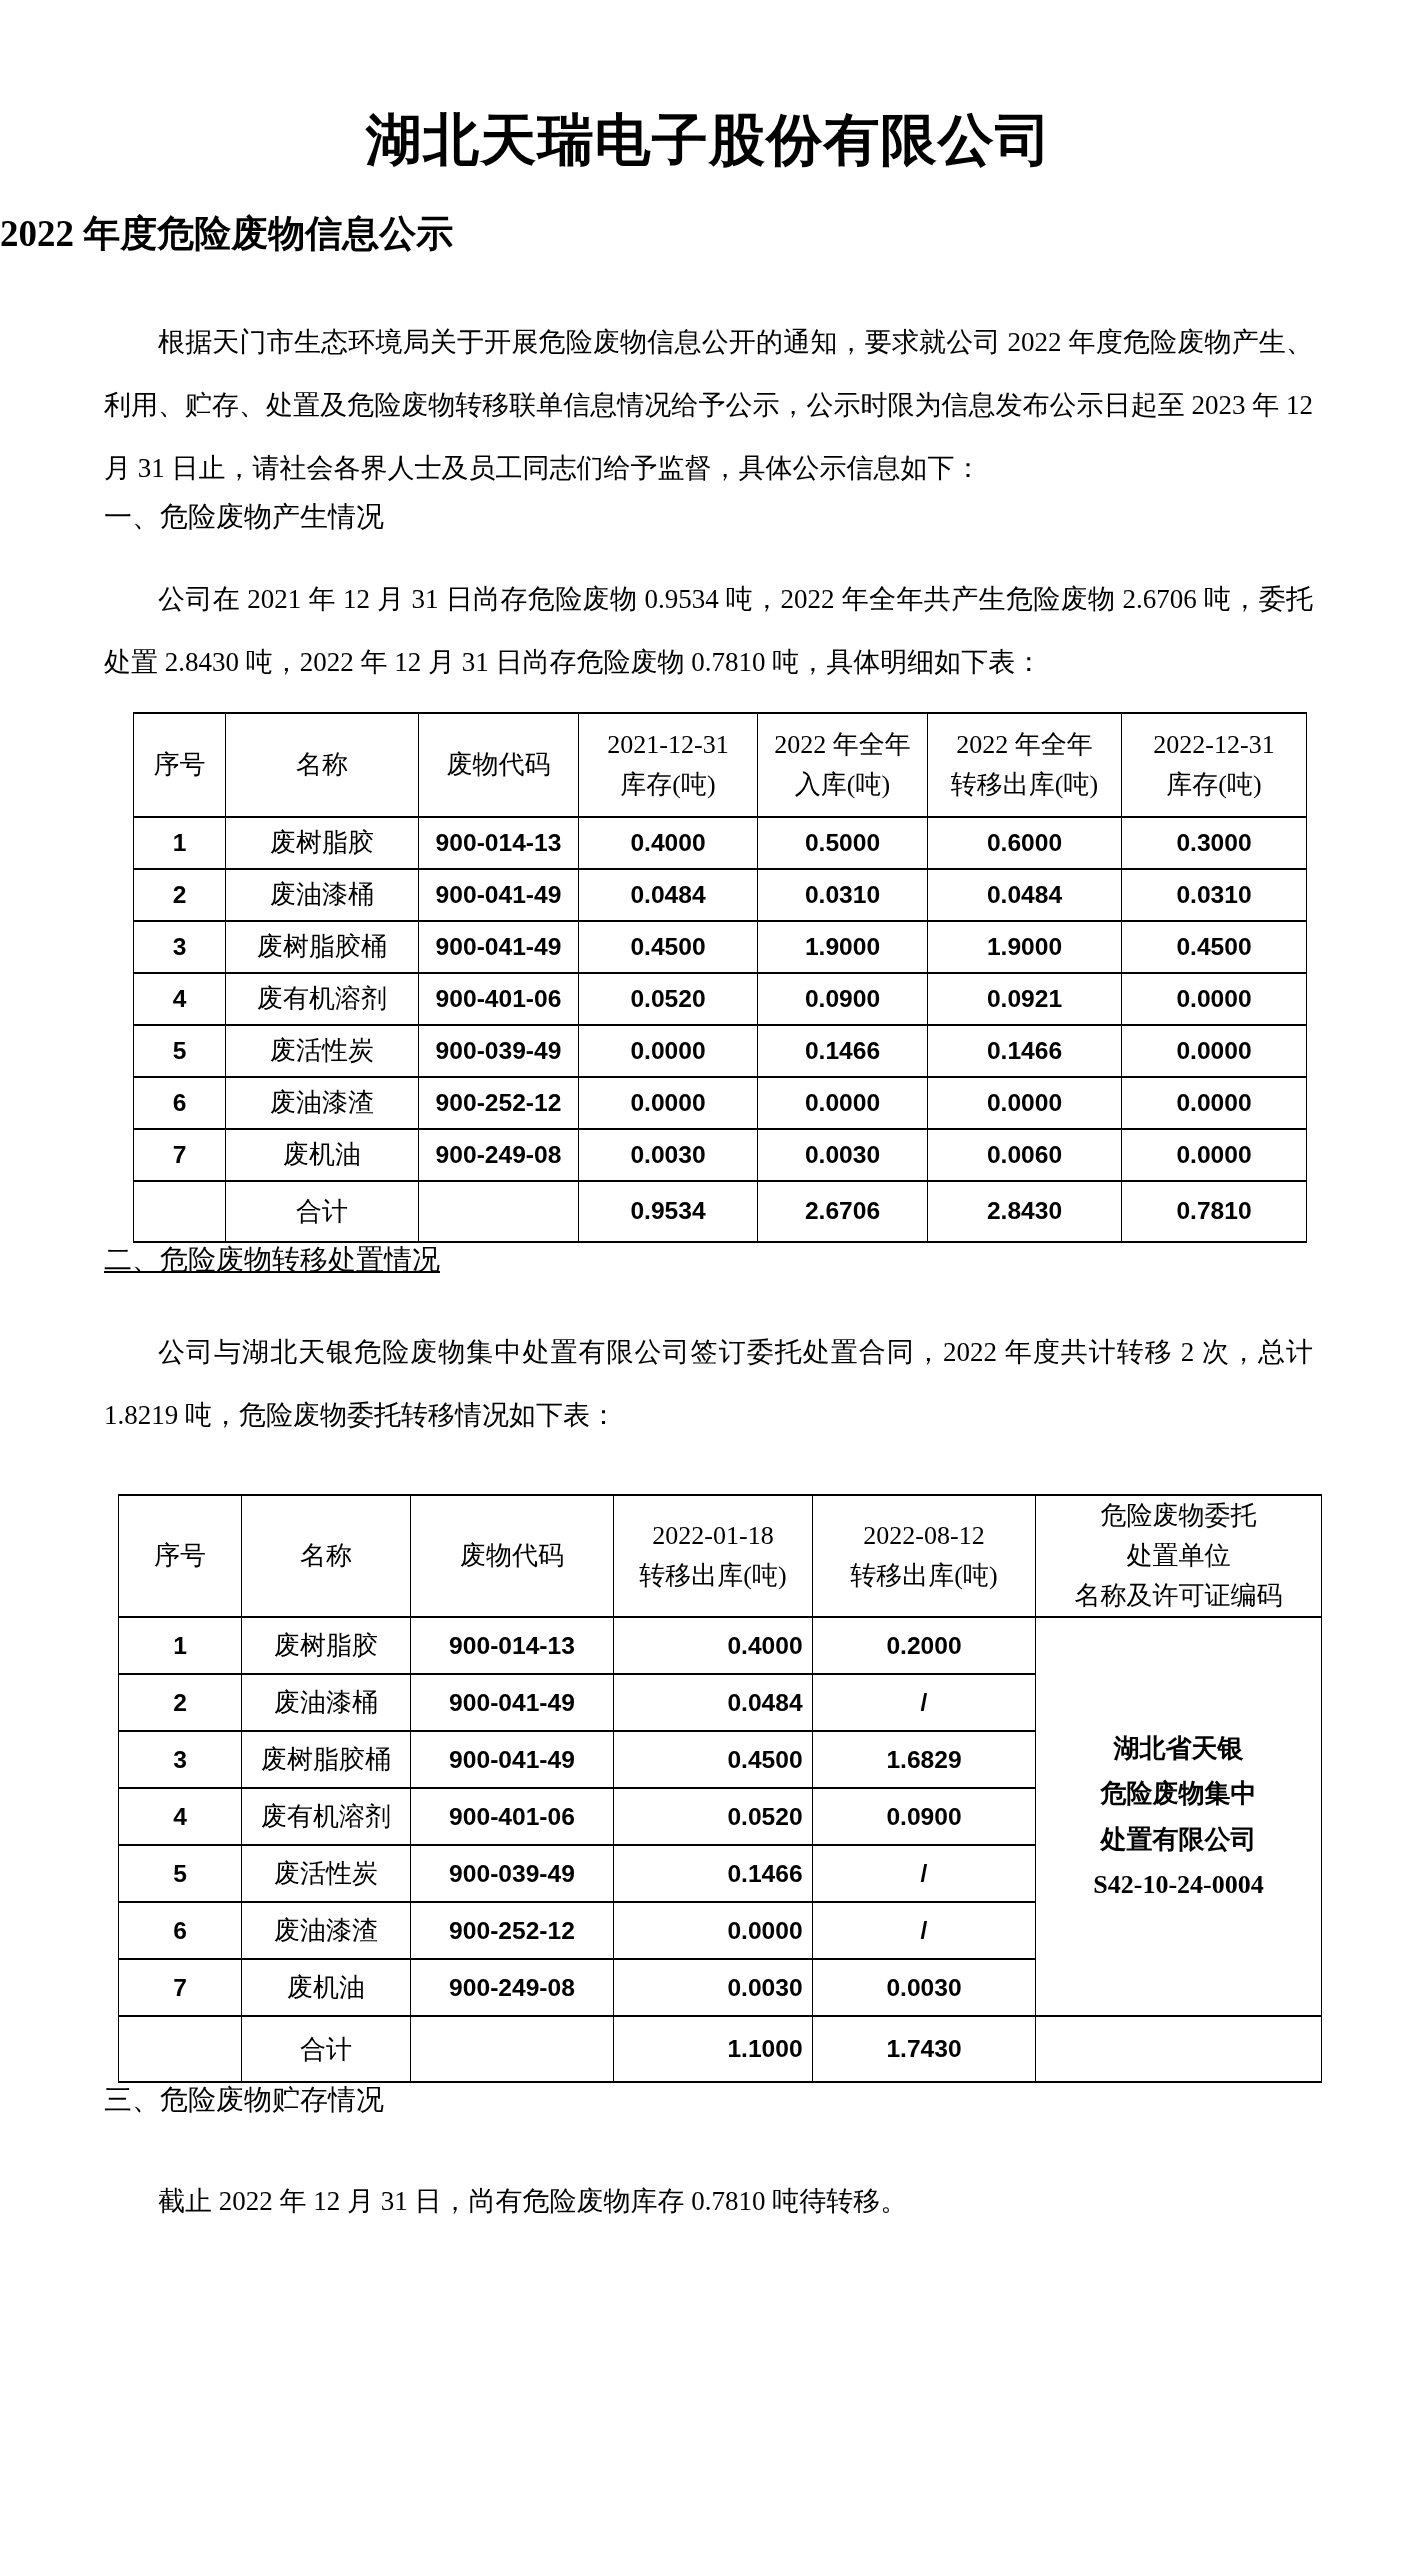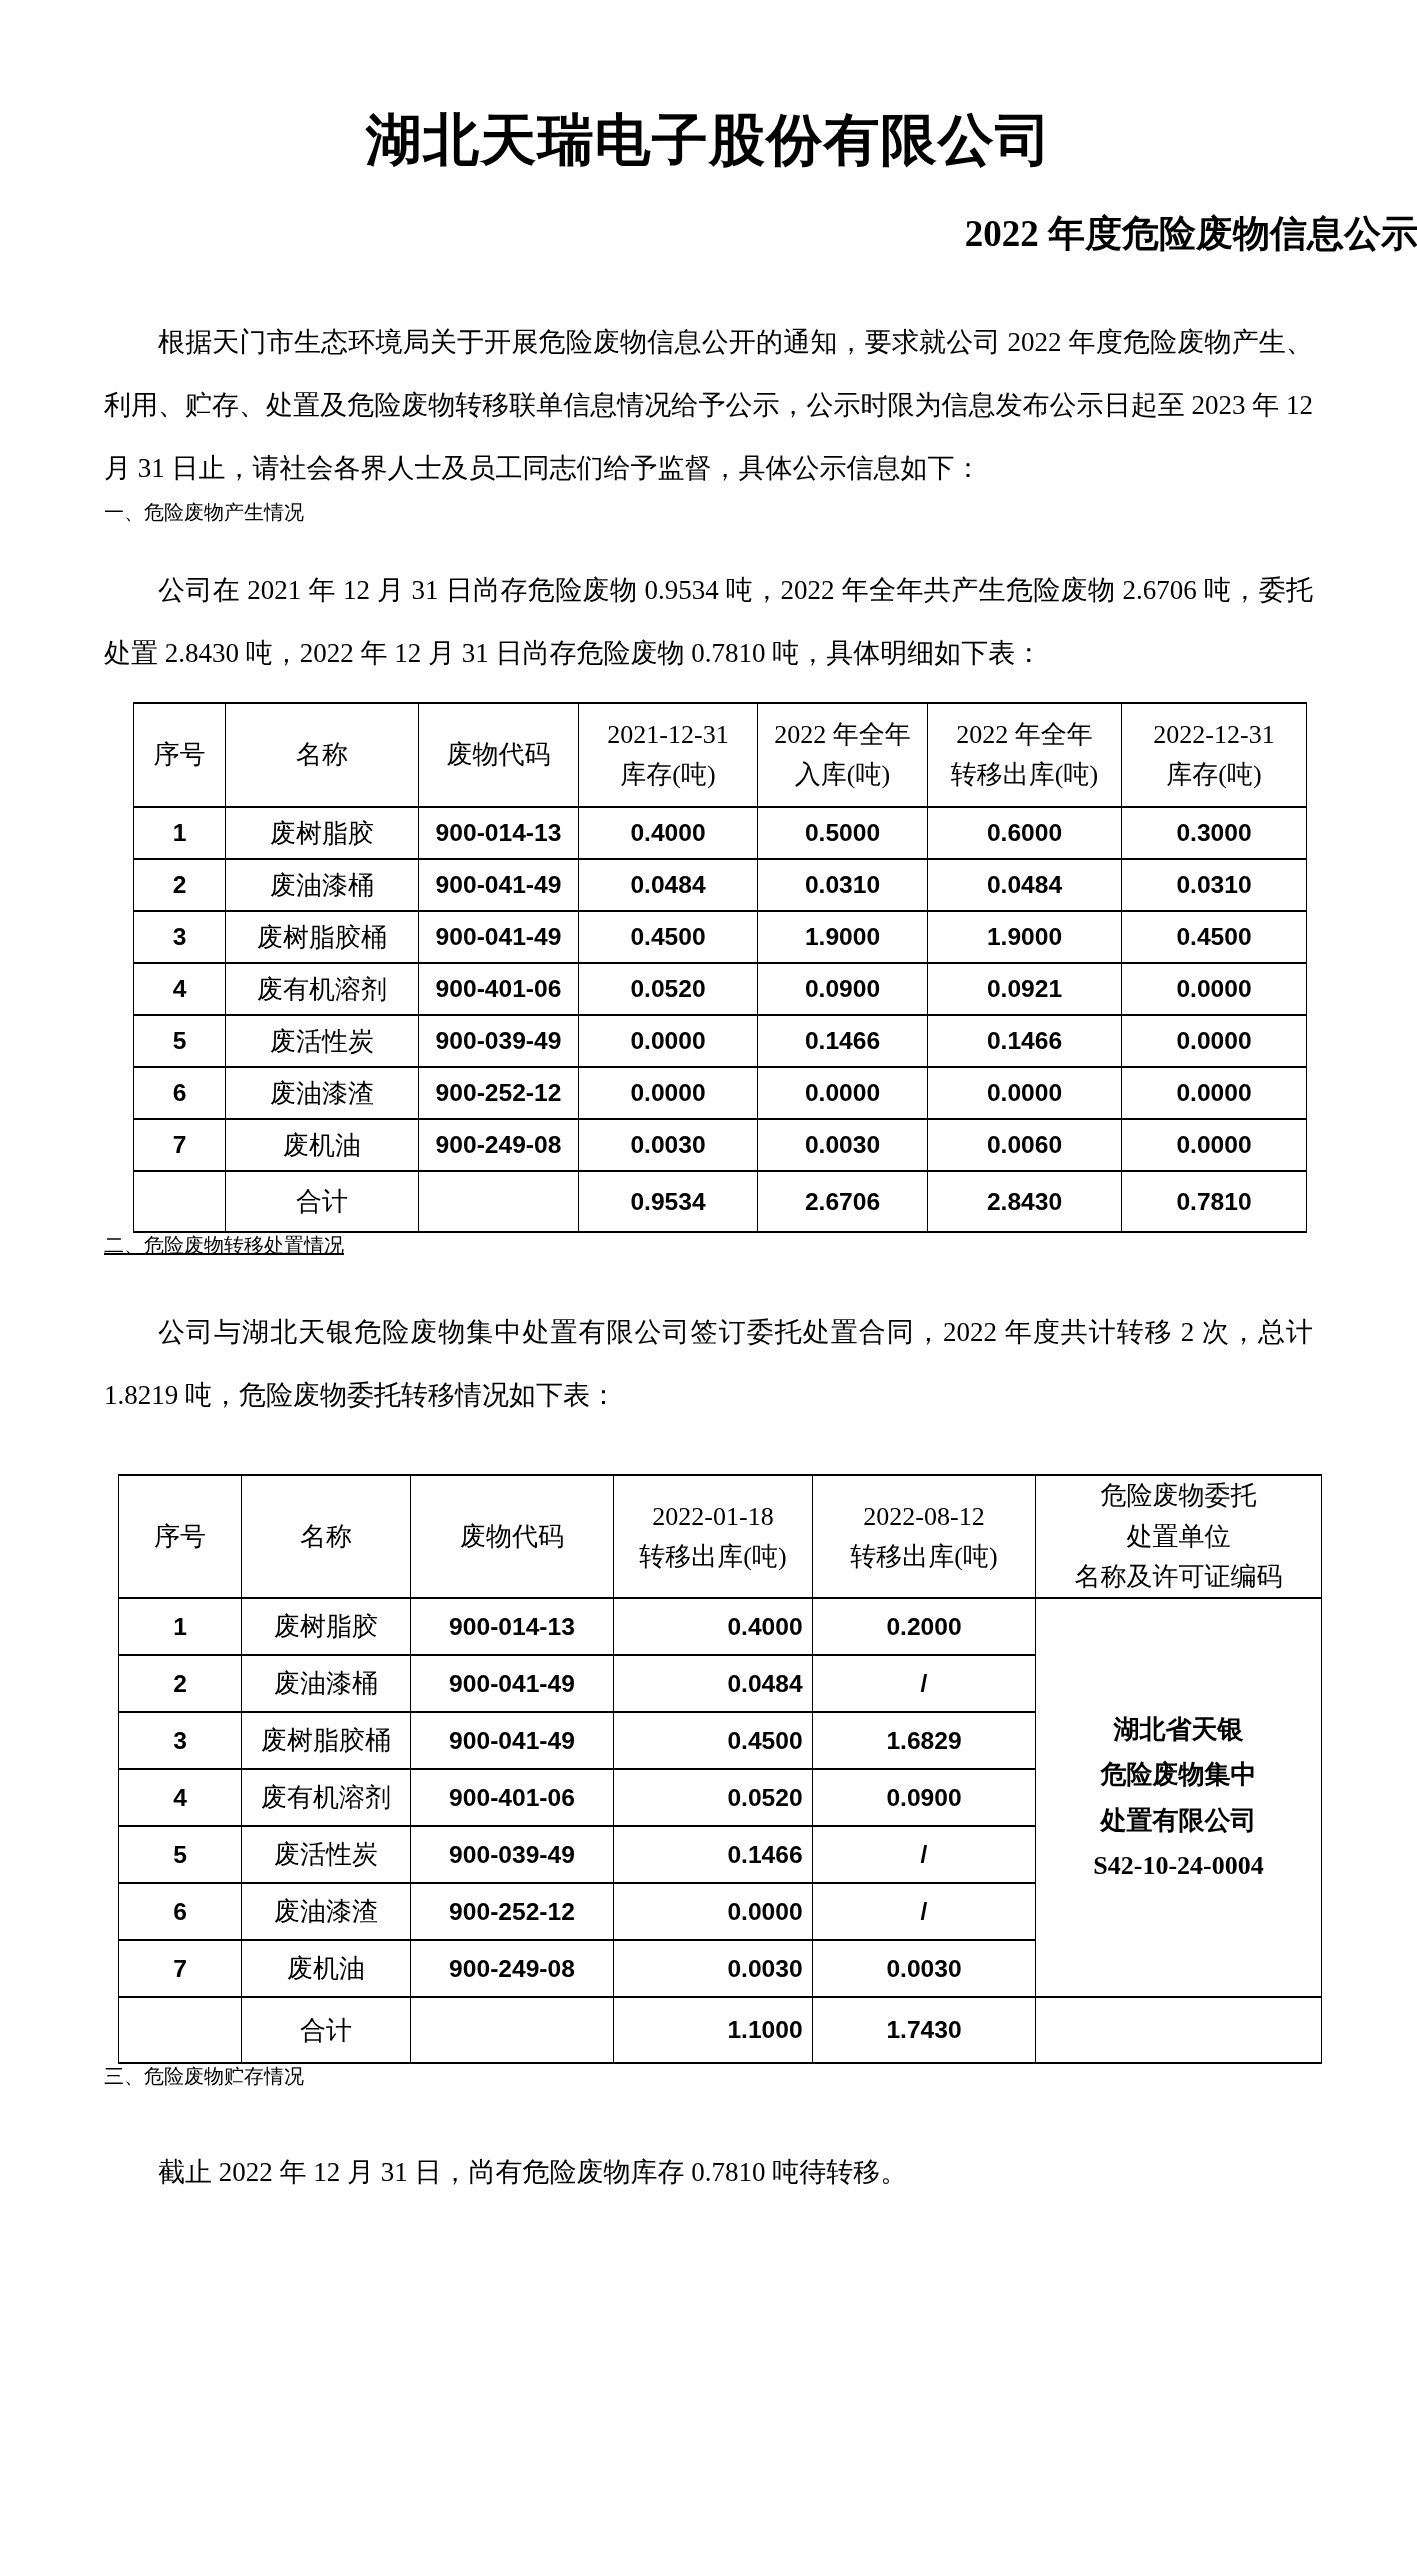--- a/index.html
+++ b/index.html
@@ -7,33 +7,33 @@
     position:relative; width:1418px; height:2576px; margin:0 auto;
     background:#ffffff; color:#000;
     font-family:"Liberation Serif","DejaVu Serif",serif;
     overflow:hidden;
   }
   .title {
     font-size:56px; font-weight:bold; text-align:center;
     margin:108px 0 15px 0; line-height:1.15; letter-spacing:1.2px;
   }
   .subtitle {
-    font-size:37px; font-weight:bold; text-align:right;
+    font-size:37px; font-weight:bold; text-align:left;
     margin:40px 0 16px 0; line-height:1.2;
   }
   p.body-par {
     font-size:27px; line-height:63px; text-align:justify;
     margin:0 105px 0 104px; text-indent:2em;
   }
   p.intro   { margin-top:54px; }
   p.par-s1  { margin-top:35px; }
   p.par-s2  { margin-top:44px; }
   p.par-s3  { margin-top:53px; text-align:left; }
   h3.section-heading {
-    font-size:20px; font-weight:normal; line-height:1.2;
+    font-size:28px; font-weight:normal; line-height:1.2;
     margin:0 0 0 104px;
   }
   .heading-1 { margin-top:35px; }
   .heading-2 { margin-top:57px;text-decoration:underline; }
   .heading-3 { margin-top:70px; }
 
   table.data-table {
     border-collapse:collapse; table-layout:fixed;
     border:1.2px solid #000; border-top:2.9px solid #000; border-bottom:2.9px solid #000;
   }

